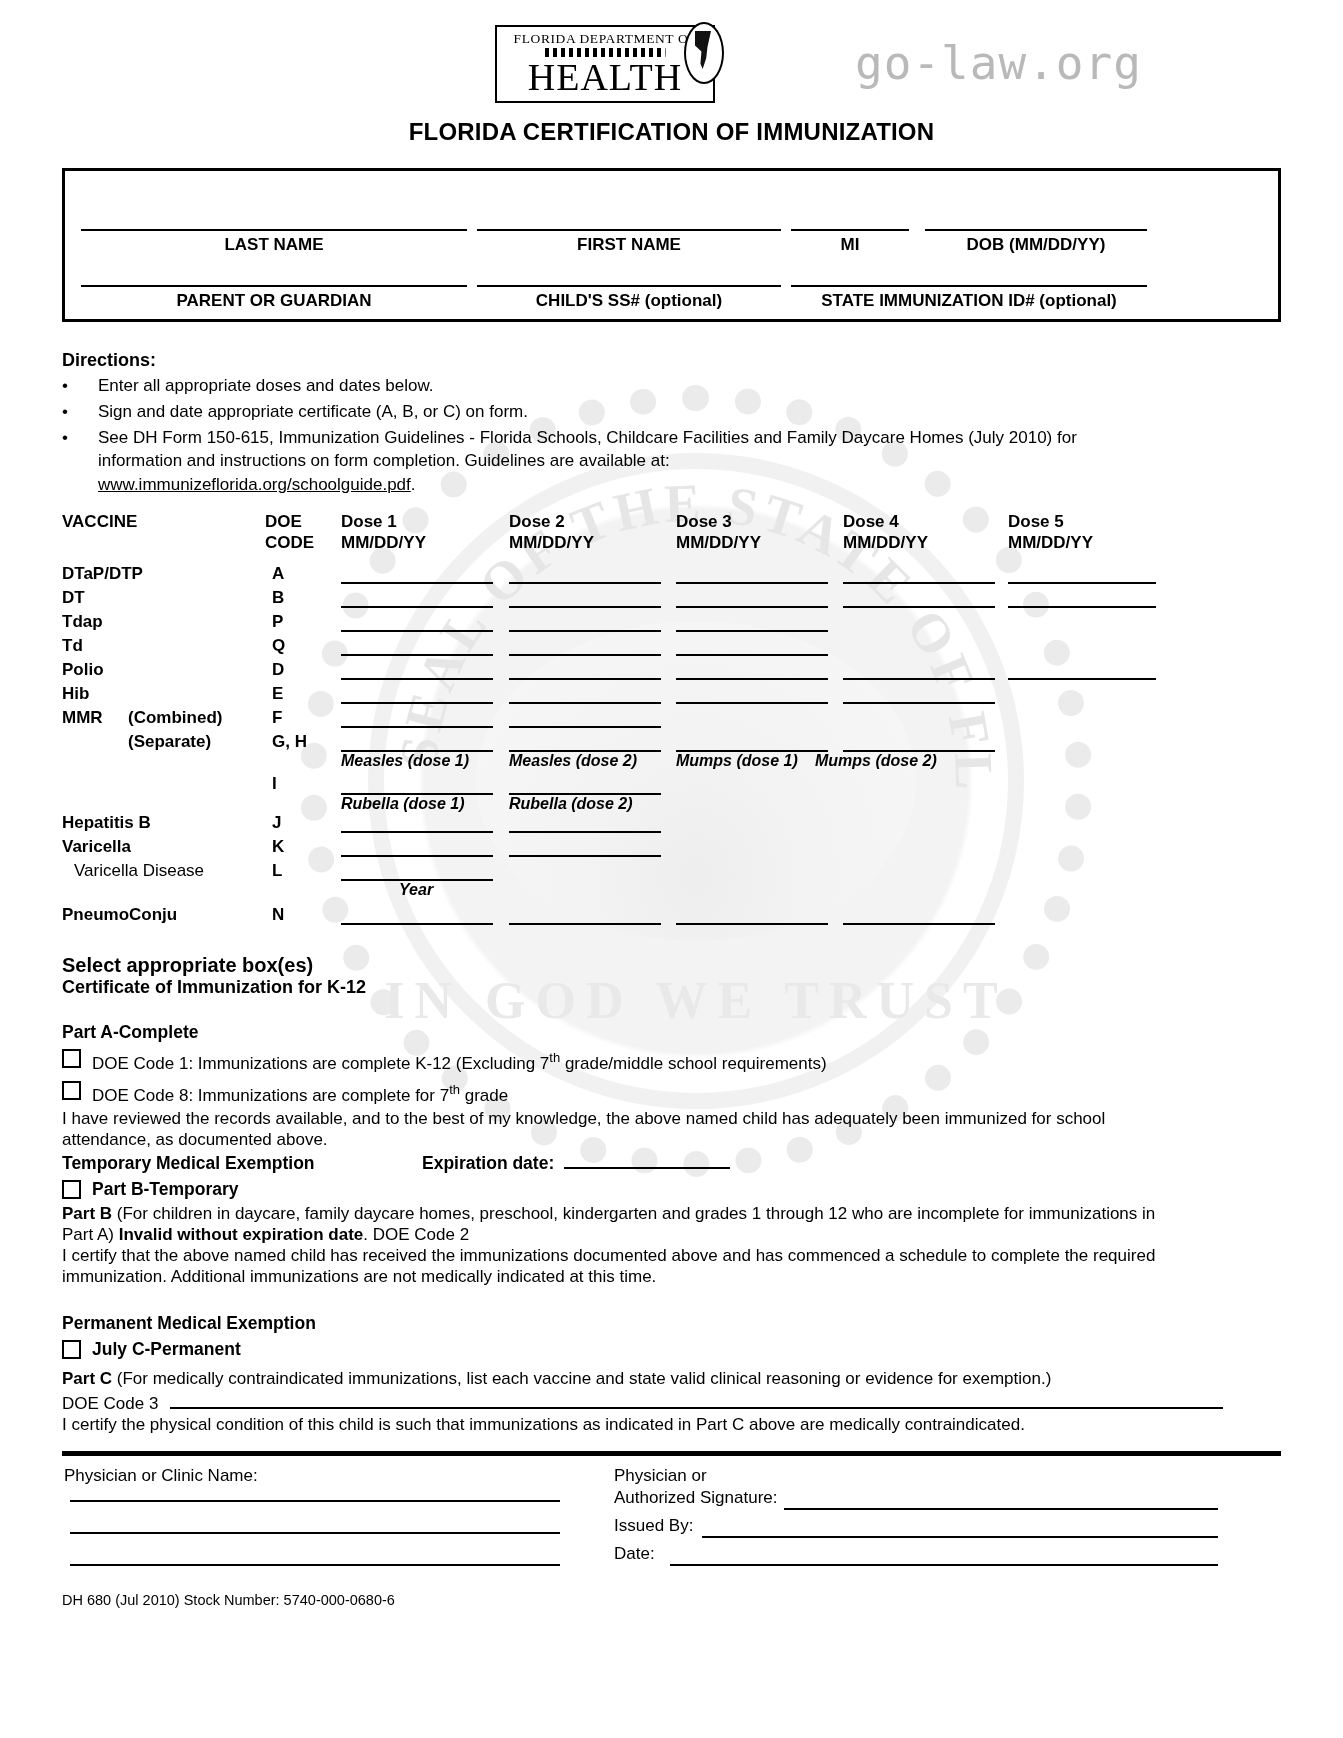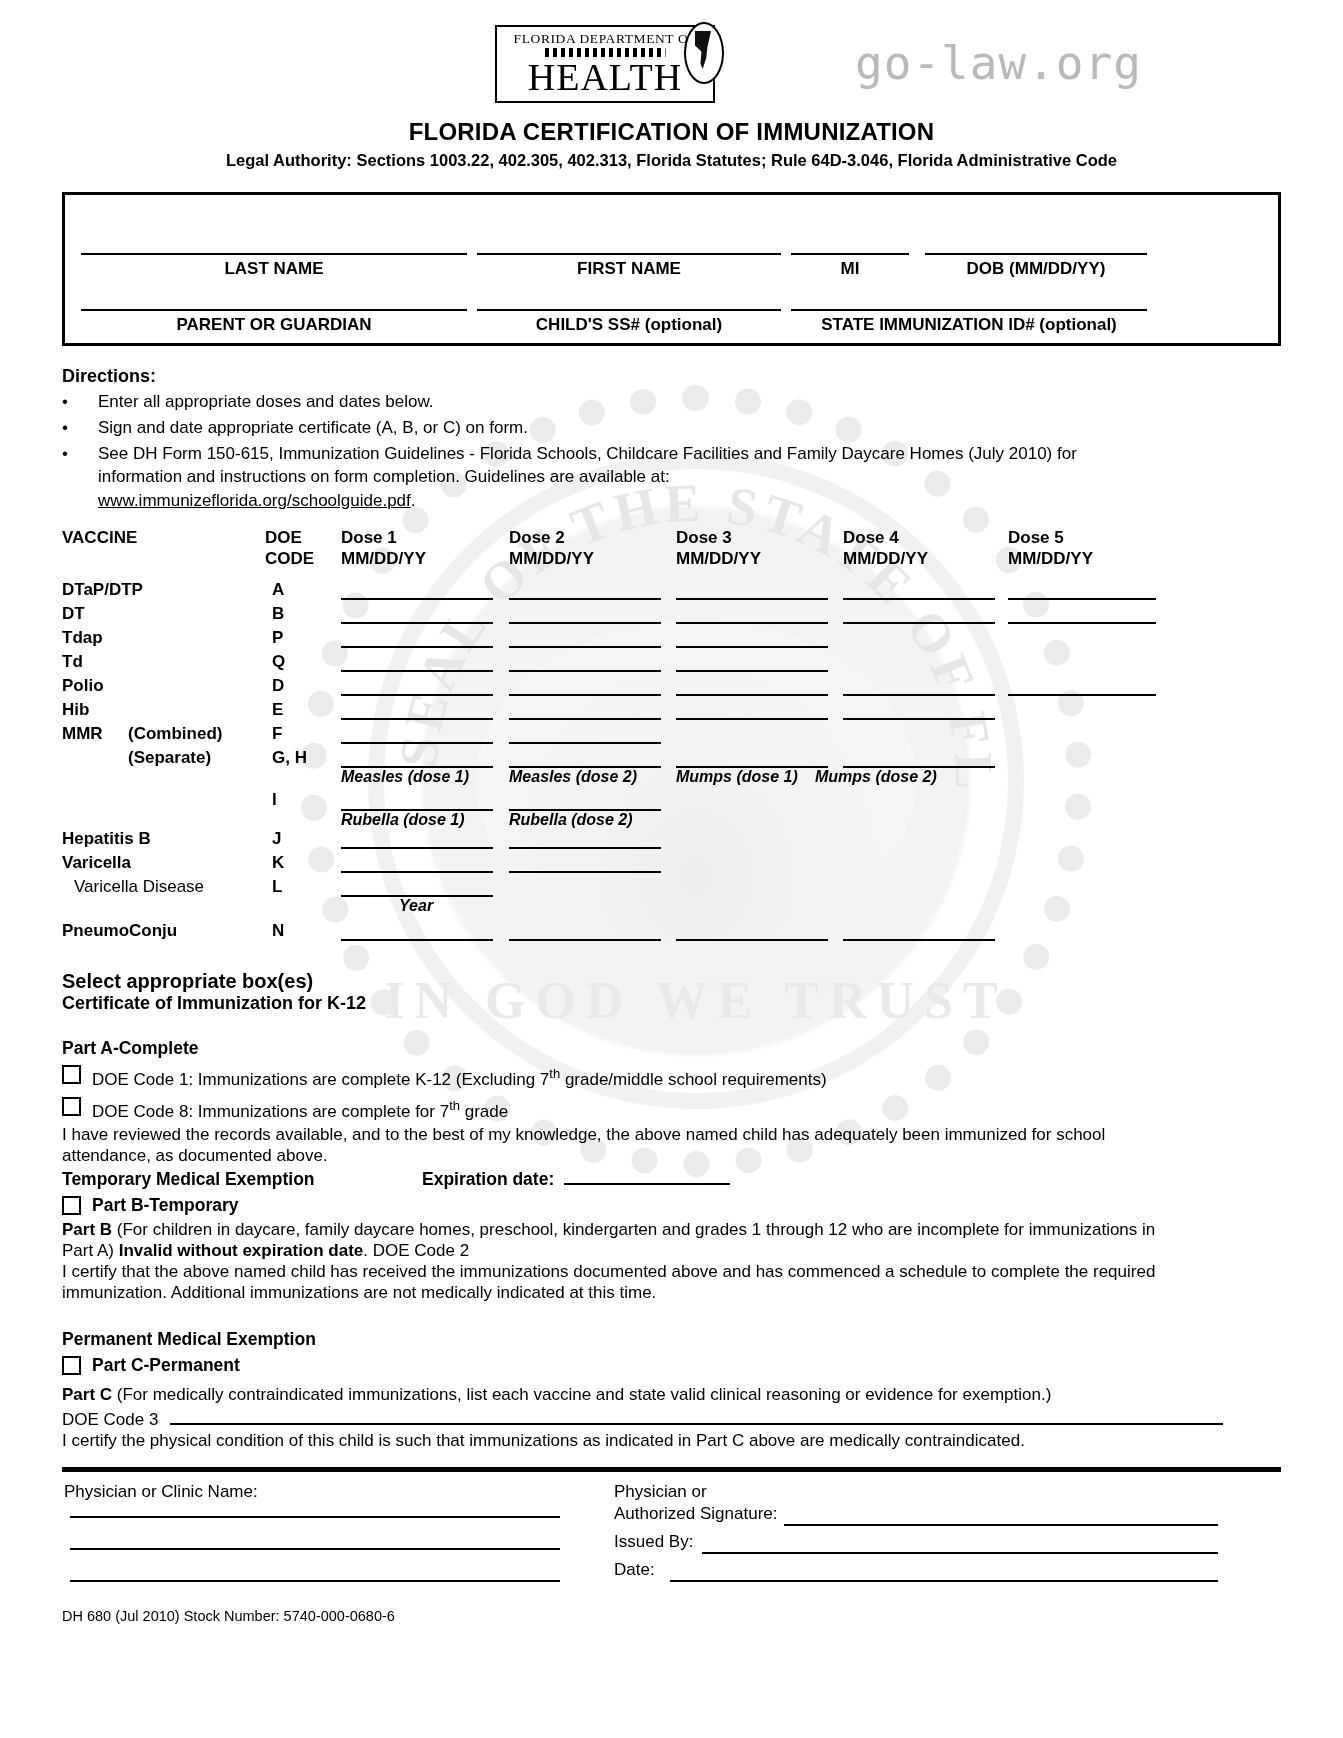--- a/index.html
+++ b/index.html
@@ -178,21 +178,21 @@
   }
   .flabel {
     position: absolute;
     font-size: 17px;
     font-weight: bold;
     text-align: center;
   }
 
   
   .directions {
-    margin: 20px 0 0 62px;
+    margin: 28px 0 0 62px;
     font-size: 17px;
   }
   .directions h3 {
     margin: 0 0 2px 0;
     font-size: 18px;
     font-weight: bold;
   }
   .dir-item {
     display: flex;
     margin-top: 3px;
@@ -324,21 +324,20 @@
       <div class="logo-box">
         <div class="logo-line1">FLORIDA DEPARTMENT OF</div>
         <div class="logo-squiggle"></div>
         <div class="logo-line2">HEALTH</div>
       </div>
       <div class="logo-state"></div>
       <div class="brand">go-law.org</div>
     </div>
 
     <div class="title">FLORIDA CERTIFICATION OF IMMUNIZATION</div>
-    <div class="subtitle">Legal Authority: Sections 1003.22, 402.305, 402.313, Florida Statutes; Rule 64D-3.046, Florida Administrative Code</div>
 
     <div class="id-box">
       <div class="fline" style="left:16px; top:58px; width:386px;"></div>
       <div class="fline" style="left:412px; top:58px; width:304px;"></div>
       <div class="fline" style="left:726px; top:58px; width:118px;"></div>
       <div class="fline" style="left:860px; top:58px; width:222px;"></div>
 
       <div class="flabel" style="left:16px; top:64px; width:386px;">LAST NAME</div>
       <div class="flabel" style="left:412px; top:64px; width:304px;">FIRST NAME</div>
       <div class="flabel" style="left:726px; top:64px; width:118px;">MI</div>
@@ -523,21 +522,21 @@
         <div class="cbtext" style="font-weight:bold; font-size:17.5px;">Part B-Temporary</div>
       </div>
       <div class="body-text" style="margin-top:3px;"><b>Part B</b><span> (For children in daycare, family daycare homes, preschool, kindergarten and grades 1 through 12 who are incomplete for immunizations in Part A) </span><b>Invalid without expiration date</b><span>.  DOE Code 2</span></div>
       <div class="body-text">I certify that the above named child has received the immunizations documented above and has commenced a schedule to complete the required immunization.  Additional immunizations are not medically indicated at this time.</div>
     </div>
 
     <div class="sect" style="margin-top:26px;">
       <div class="partlabel">Permanent Medical Exemption</div>
       <div class="cbrow">
         <div class="cbox"></div>
-        <div class="cbtext" style="font-weight:bold; font-size:17.5px;">Part C-Permanent</div>
+        <div class="cbtext" style="font-weight:bold; font-size:17.5px;">July C-Permanent</div>
       </div>
       <div class="body-text" style="margin-top:8px;"><b>Part C</b><span> (For medically contraindicated immunizations, list each vaccine and state valid clinical reasoning or evidence for exemption.)</span></div>
       <div style="display:flex; align-items:baseline; margin-top:1px;">
         <div class="body-text" style="flex:none;">DOE Code 3</div>
         <div class="inline-line" style="flex:1; margin-left:12px; margin-right:120px;"></div>
       </div>
       <div class="body-text">I certify the physical condition of this child is such that immunizations as indicated in Part C above are medically contraindicated.</div>
     </div>
 
     <div class="rule-thick"></div>

